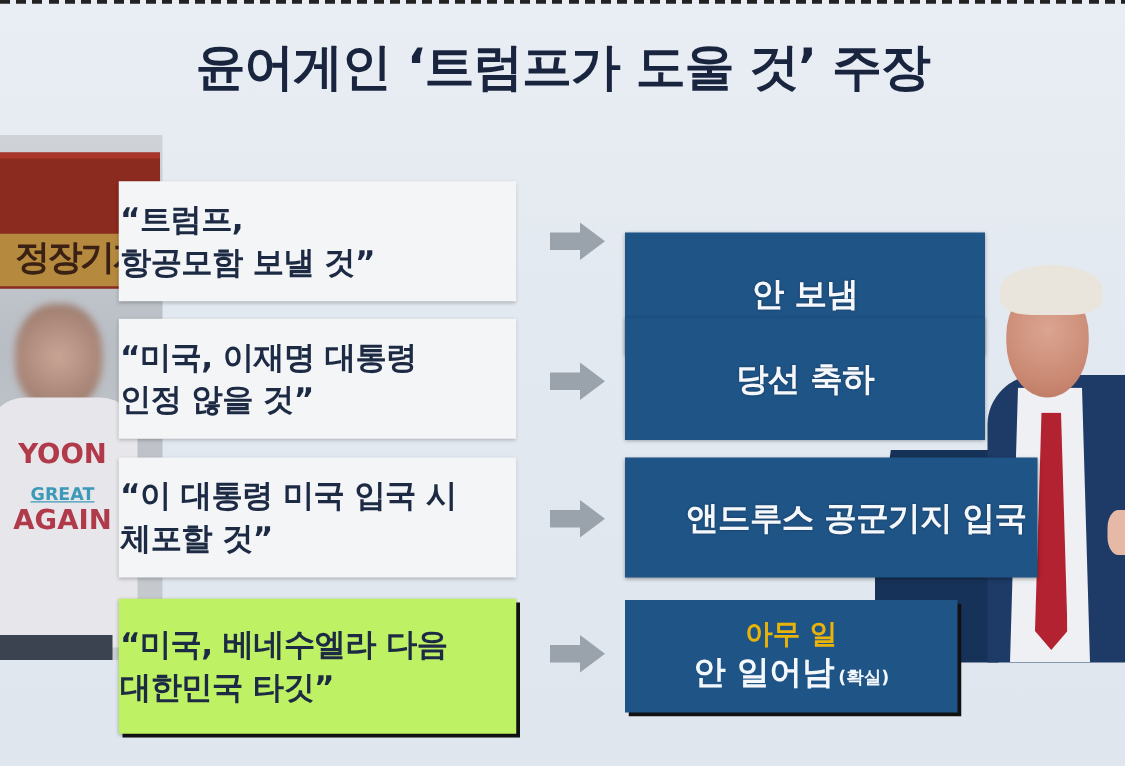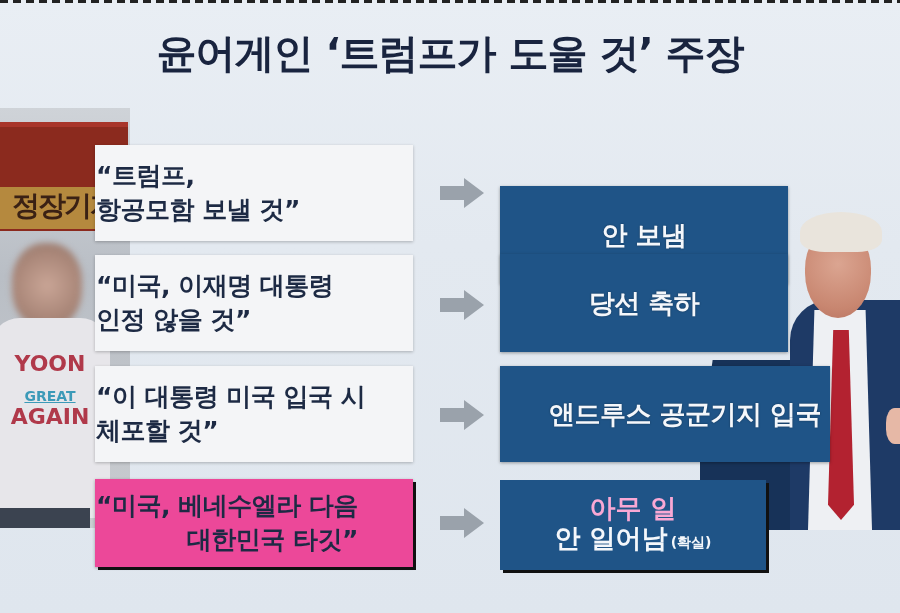--- a/index.html
+++ b/index.html
@@ -58,42 +58,42 @@
     box-shadow: 0 1px 3px rgba(0,0,0,0.25);
     display: flex; align-items: center;
   }
   .quote-text {
     padding-left: 1px; font-size: 25px; font-weight: bold; color: #1d2a44;
     line-height: 34px; letter-spacing: -0.5px; white-space: pre-line;
   }
   .q1 { top: 145px; height: 96px; }
   .q2 { top: 255px; height: 96px; }
   .q3 { top: 366px; height: 96px; }
-  .q4 { top: 479px; height: 88px; background: #ec4899; box-shadow: 3px 3px 0 #111, 0 1px 3px rgba(0,0,0,0.3); text-align: right; }
+  .q4 { top: 479px; height: 108px; background: #bef264; box-shadow: 3px 3px 0 #111, 0 1px 3px rgba(0,0,0,0.3); }
 
   
   .arrow { position: absolute; left: 440px; width: 44px; height: 30px; }
   .a1 { top: 178px; } .a2 { top: 290px; } .a3 { top: 400px; } .a4 { top: 508px; }
 
   
   .result {
     position: absolute; left: 500px; width: 288px; background: #1f5487;
     display: flex; align-items: center; justify-content: center; text-align: center;
     box-shadow: 0 1px 3px rgba(0,0,0,0.35);
   }
   .result-text {
     font-size: 26px; font-weight: bold; color: #f4f7fb; letter-spacing: -0.5px;
     text-shadow: 0 0 2px rgba(0,0,0,0.4);
   }
   .r1 { top: 142px; height: 98px; margin-top: 44px; }
   .r2 { top: 254px; height: 98px; }
   .r3 { top: 366px; height: 96px; width: 290px; padding-left: 40px; }
   .r4 { top: 480px; height: 90px; width: 266px; box-shadow: 3px 3px 0 #111; }
   .r4 .result-inner { line-height: 30px; }
-  .r4 .line1 { display: block; font-size: 26px; font-weight: bold; color: #f9a8d4; }
+  .r4 .line1 { display: block; font-size: 22px; font-weight: bold; color: #eab308; }
   .r4 .line2 { font-size: 26px; font-weight: bold; color: #f4f7fb; }
   .r4 .note { font-size: 14px; font-weight: bold; color: #f4f7fb; margin-left: 3px; }
 
   
   .right-photo { position: absolute; left: 700px; top: 190px; width: 200px; height: 340px; overflow: hidden; }
   .suit {
     position: absolute; left: 90px; top: 110px; width: 140px; height: 240px; background: #1e3a66;
     border-radius: 40px 20px 0 0;
   }
   .suit-left {

